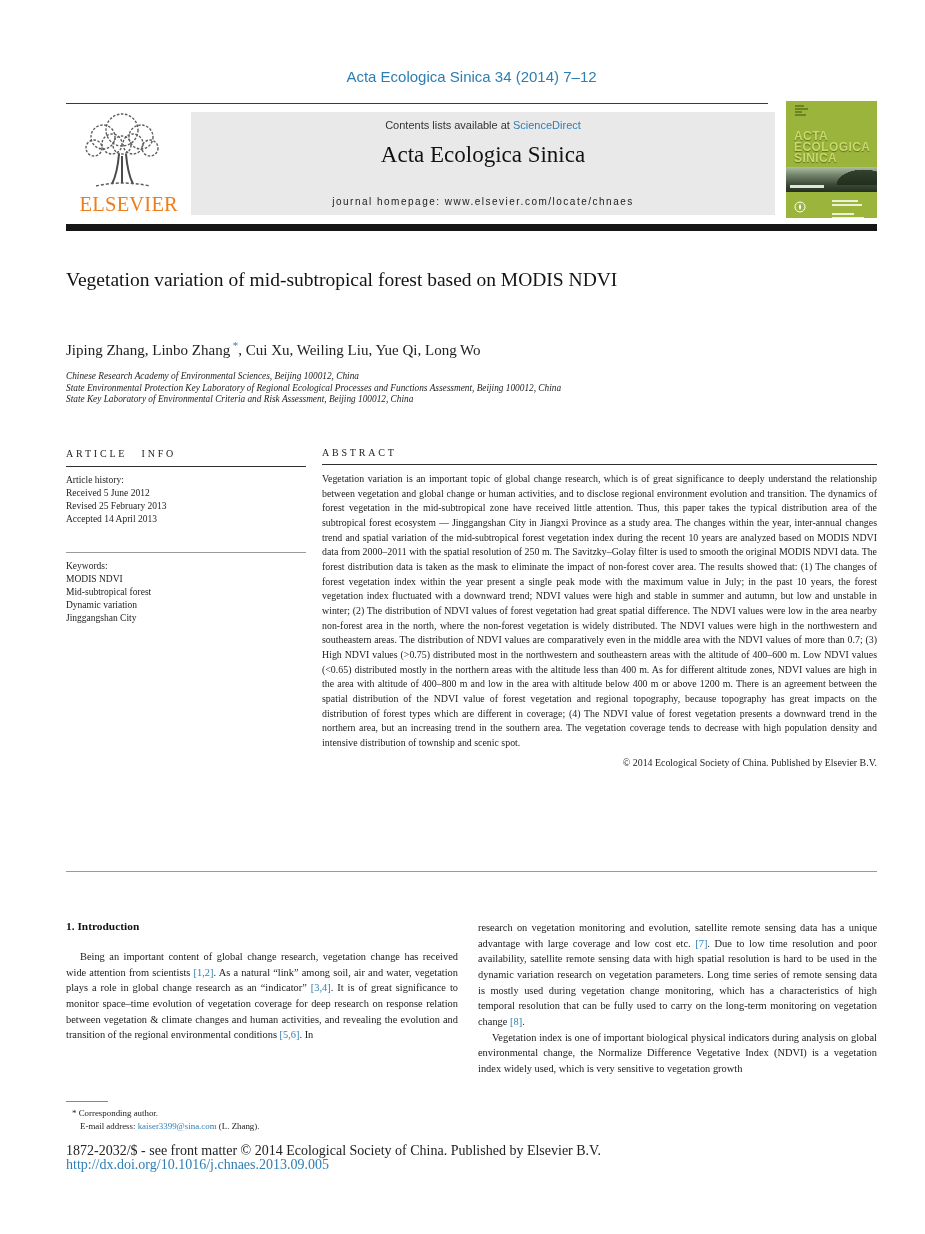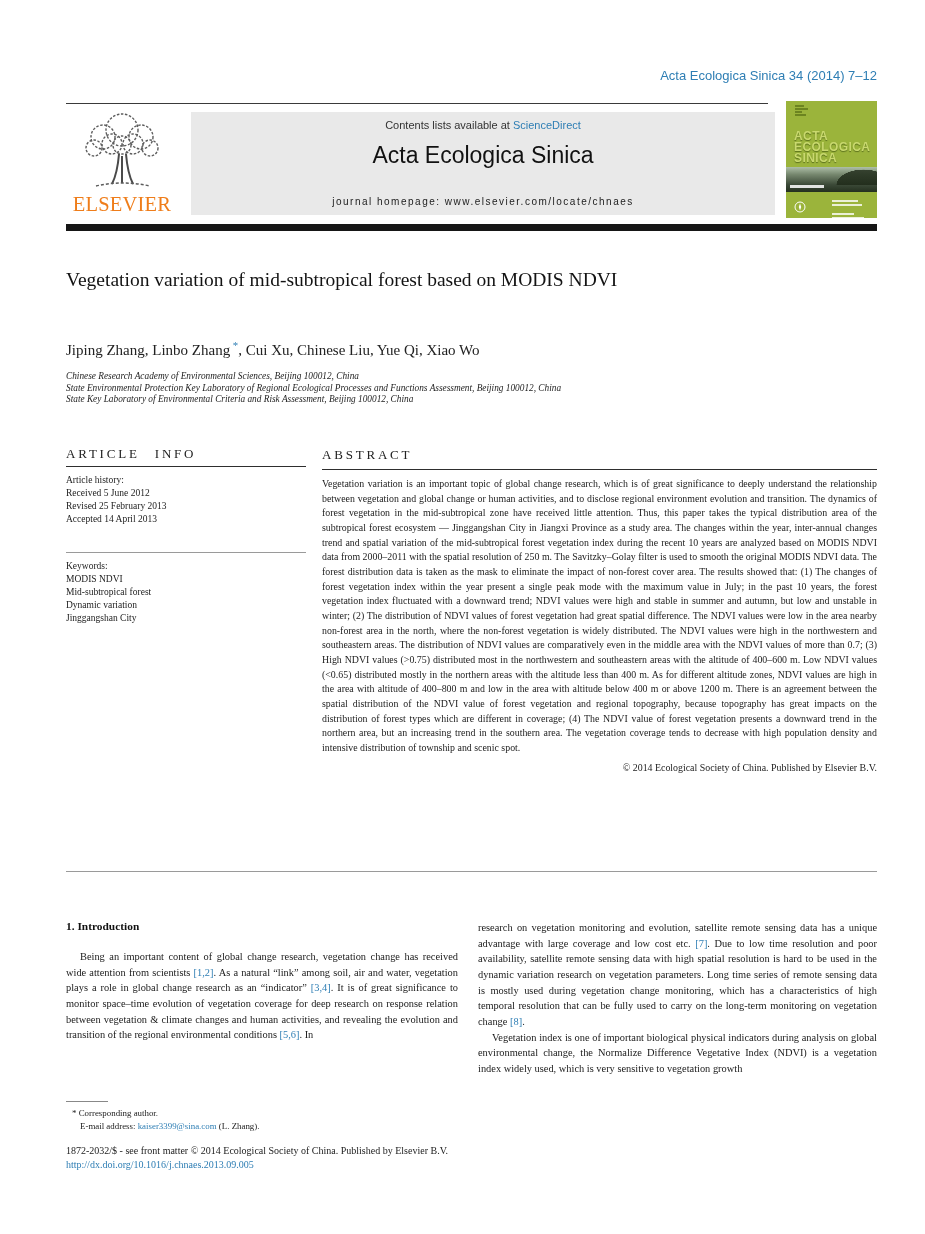--- a/index.html
+++ b/index.html
@@ -15,35 +15,35 @@
     width:925px;height:1234px;position:relative;
     font-family:"Liberation Serif", serif;color:#1a1a1a;
     -webkit-font-smoothing:antialiased;
   }
   .abs{position:absolute;}
   .link{color:var(--link_blue);text-decoration:none;cursor:pointer;}
   .sup{vertical-align:super;font-size:72%;}
   .it{}
 
   
-  .citation{left:66px;top:68px;width:811px;text-align:right;
-    font-family:"Liberation Sans",sans-serif;font-size:13px;color:var(--link_blue);}
+  .citation{left:66px;top:68px;width:811px;text-align:center;
+    font-family:"Liberation Sans",sans-serif;font-size:15px;color:var(--link_blue);}
   .top-rule{left:66px;top:103px;width:702px;height:1px;background:#3a3a3a;}
 
   
-  .logo-block{left:66px;top:110px;width:112px;height:106px;text-align:center;}
+  .logo-block{left:66px;top:110px;width:112px;height:106px;text-align:right;}
   .logo-block svg{display:block;margin:0 auto;}
   .elsevier-word{font-family:"Liberation Serif",serif;font-size:20.5px;color:var(--elsevier_orange);
     letter-spacing:.2px;margin-top:1px;}
 
   
   .header-box{left:180px;top:112px;width:584px;height:103px;background:var(--header_box_gray);
     text-align:center;font-family:"Liberation Sans",sans-serif;margin-left:11px;}
   .contents-line{padding-top:7px;font-size:11px;color:#333;}
-  .journal-title{font-family:Liberation Sans, sans-serif;font-size:23px;color:#111;margin-top:11px;}
+  .journal-title{font-family:Liberation Serif, serif;font-size:23px;color:#111;margin-top:11px;}
   .homepage-line{position:absolute;bottom:8px;left:0;right:0;font-size:10px;letter-spacing:1.5px;color:#222;}
 
   
   .cover{left:786px;top:101px;width:91px;height:117px;background:var(--cover_green);overflow:hidden;}
   .cover-emblem{position:absolute;left:9px;top:4px;width:14px;height:16px;opacity:.75;}
   .cover-emblem div{height:2px;background:#5d7418;margin-bottom:1px;}
   .cover-title{position:absolute;left:8px;top:30px;font-family:"Liberation Sans",sans-serif;
     font-weight:bold;font-size:12px;line-height:11px;letter-spacing:.4px;color:#c9d96e;
     text-shadow:0 1px 1px rgba(40,60,0,.55);}
   .cover-photo{position:absolute;left:0;top:66px;width:91px;height:25px;
@@ -60,42 +60,42 @@
   
   .art-title{left:66px;top:266px;width:811px;font-size:19.5px;line-height:27.5px;
     font-weight:normal;color:#131313;}
   .authors{left:66px;top:339px;width:811px;font-size:15px;color:#222;}
   .affiliations{left:66px;top:371px;width:811px;font-size:9.3px;line-height:11.7px;
     font-style:italic;color:#222;}
 
   
   .info-col{left:66px;top:447px;width:240px;font-size:9.5px;line-height:13px;color:#222;}
   .abs-col{left:322px;top:447px;width:555px;font-size:9.9px;color:#222;}
-  .blk-heading{font-size:13px;letter-spacing:2.8px;word-spacing:9px;color:#222;}
+  .blk-heading{font-size:10px;letter-spacing:2.8px;word-spacing:9px;color:#222;}
   .blk-rule{height:1px;background:#2e2e2e;margin-top:6px;margin-bottom:7px;}
   .kw-rule{height:1px;background:#9a9a9a;margin-top:26px;margin-bottom:7px;}
   .abstract-text{text-align:justify;line-height:14.65px;}
   .copyright{text-align:right;margin-top:6px;line-height:14.65px;}
   .block-bottom-rule{left:66px;top:871px;width:811px;height:1px;background:#9a9a9a;}
 
   
   .sec-heading{left:66px;top:920px;width:392px;font-size:11.4px;font-weight:bold;color:#111;}
   .bcol{font-size:10.4px;line-height:15.65px;text-align:justify;color:#1a1a1a;}
   .bcol p.indent{text-indent:14px;}
   .bcol-left{left:66px;top:949px;width:392px;}
   .bcol-right{left:478px;top:920px;width:399px;}
 
   
   .footnote{left:66px;top:1101px;width:392px;font-size:8.9px;line-height:13px;color:#222;}
   .fn-rule{width:42px;height:1px;background:#888;margin-bottom:5px;}
   .fn-l1{padding-left:6px;}
   .fn-l2{padding-left:14px;}
 
   
-  .footer{left:66px;top:1144px;width:811px;font-size:10px;line-height:14px;color:#222;}
+  .footer{left:66px;top:1144px;width:811px;font-size:14px;line-height:14px;color:#222;}
 </style>
 </head>
 <body>
 
 <div>
 
   <div class="abs citation">Acta Ecologica Sinica 34 (2014) 7–12</div>
   <div class="abs top-rule"></div>
 
   <div class="abs logo-block">
@@ -152,21 +152,21 @@
       <path d="M6 2.5 L7.2 6 L6 9.5 L4.8 6 Z" fill="#ffffff"></path>
     </svg>
   </div>
 
   <div class="abs black-bar"></div>
 
   <h1 class="abs art-title">
     <div>Vegetation variation of mid-subtropical forest based on MODIS NDVI</div>
   </h1>
 
-  <div class="abs authors"><span>Jiping Zhang, Linbo Zhang</span><span class="link sup"> *</span><span>, Cui Xu, Chinese Liu, Yue Qi, Xiao Wo</span></div>
+  <div class="abs authors"><span>Jiping Zhang, Linbo Zhang</span><span class="link sup"> *</span><span>, Cui Xu, Weiling Liu, Yue Qi, Long Wo</span></div>
 
   <div class="abs affiliations">
     <div>Chinese Research Academy of Environmental Sciences, Beijing 100012, China</div>
     <div>State Environmental Protection Key Laboratory of Regional Ecological Processes and Functions Assessment, Beijing 100012, China</div>
     <div>State Key Laboratory of Environmental Criteria and Risk Assessment, Beijing 100012, China</div>
   </div>
 
   <div class="abs info-col">
     <div class="blk-heading">ARTICLE INFO</div>
     <div class="blk-rule"></div>

